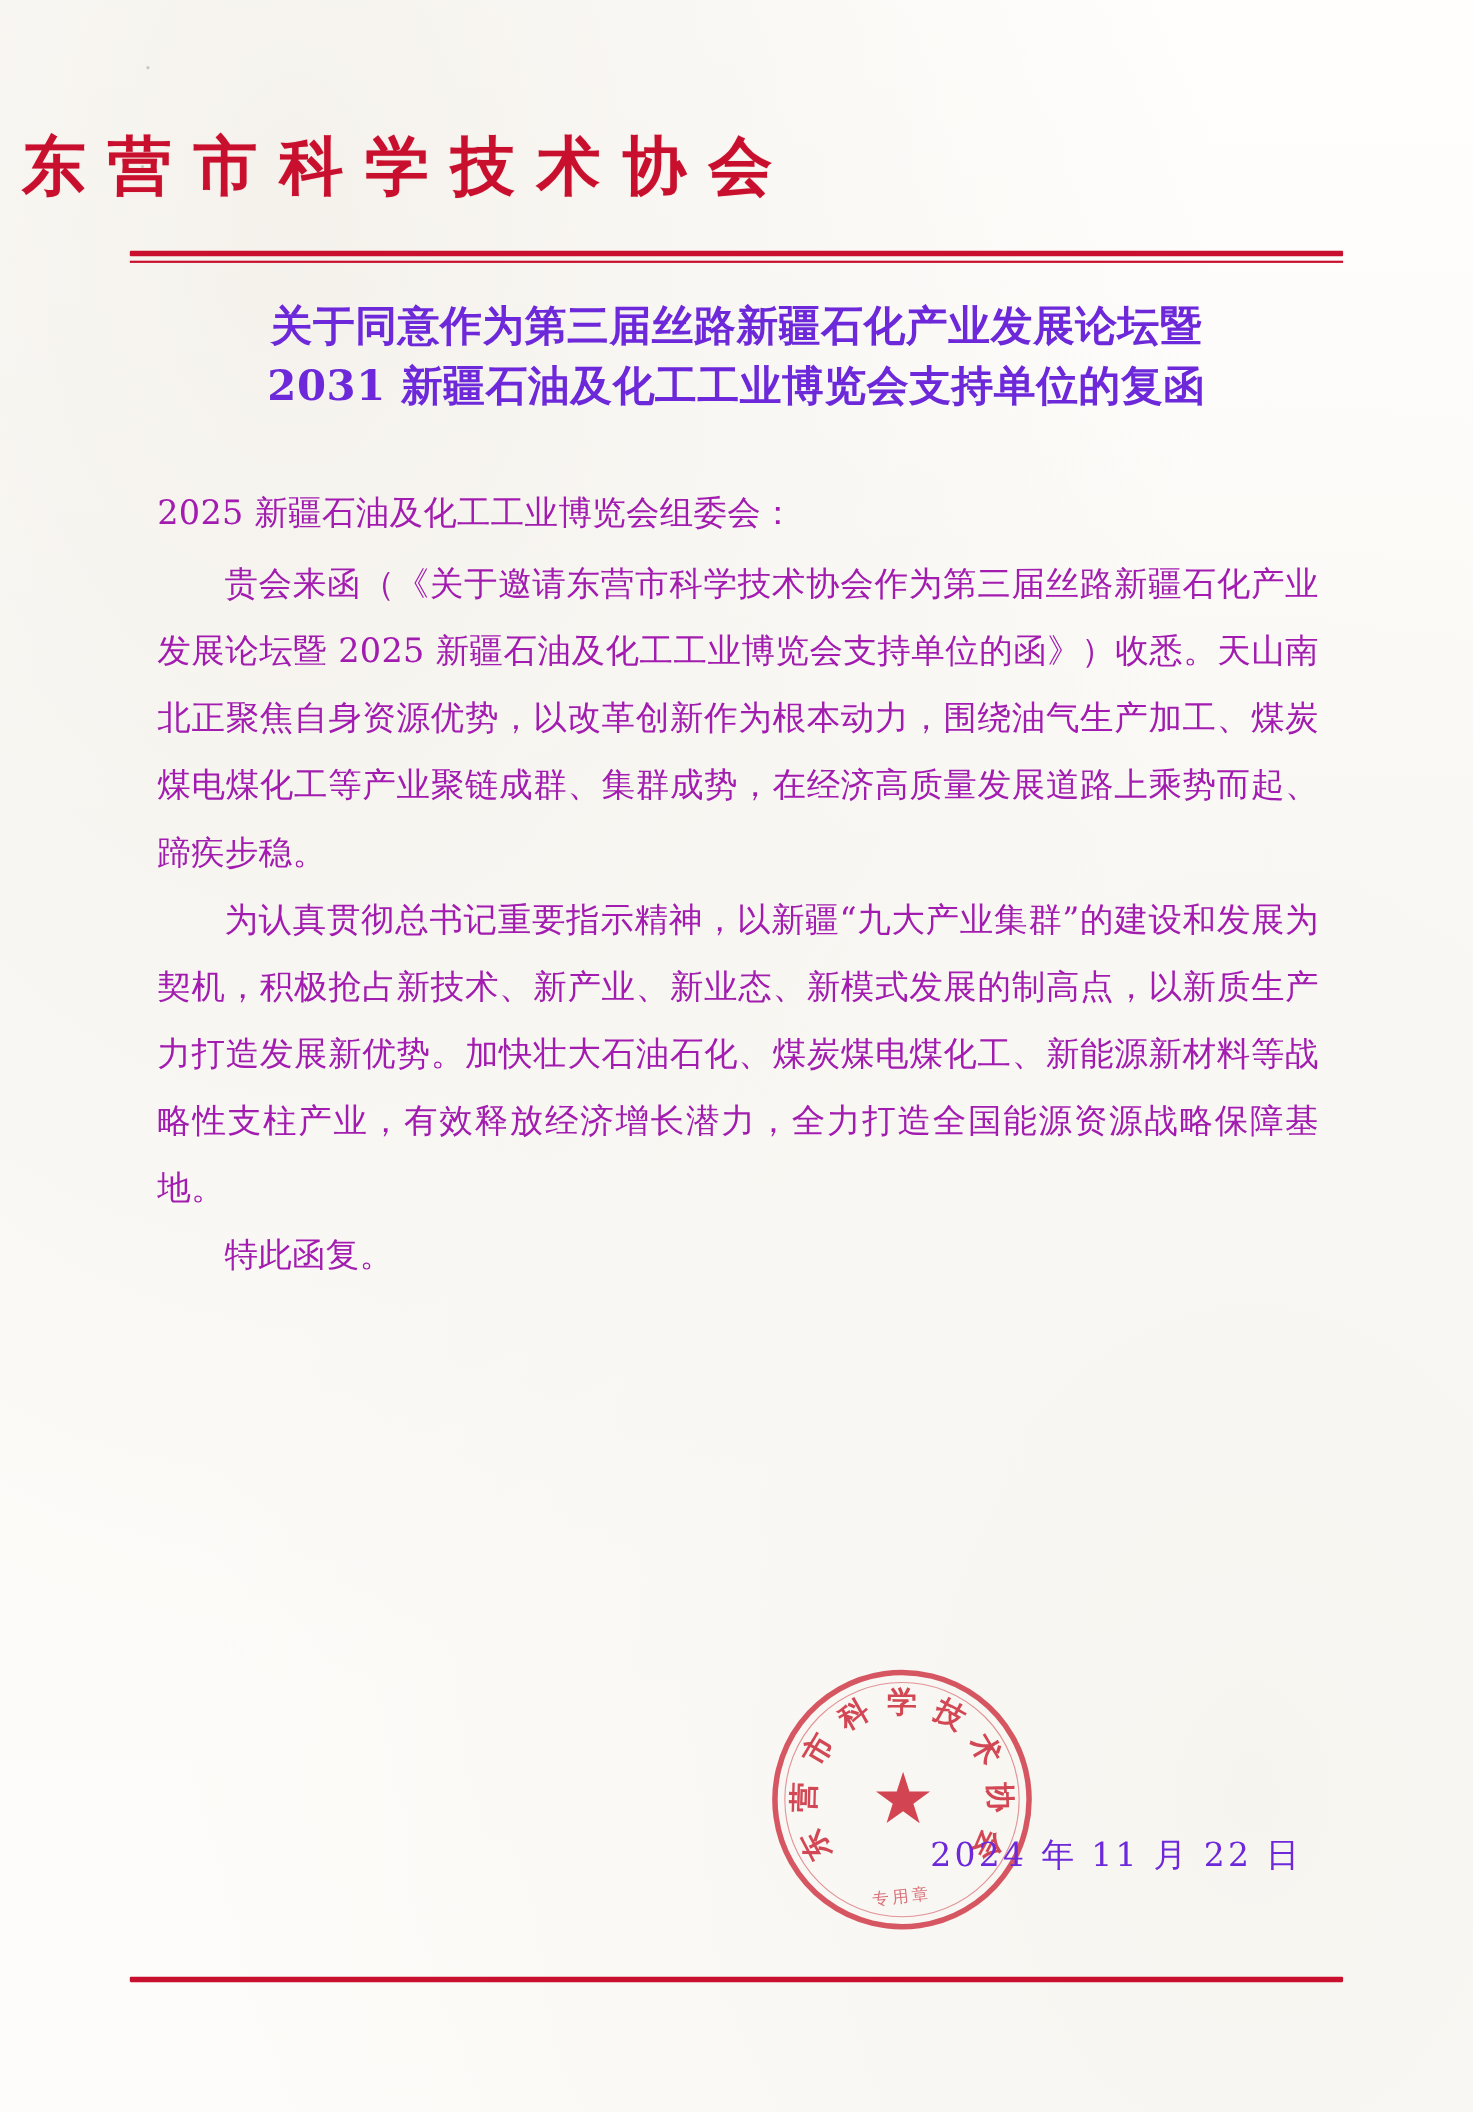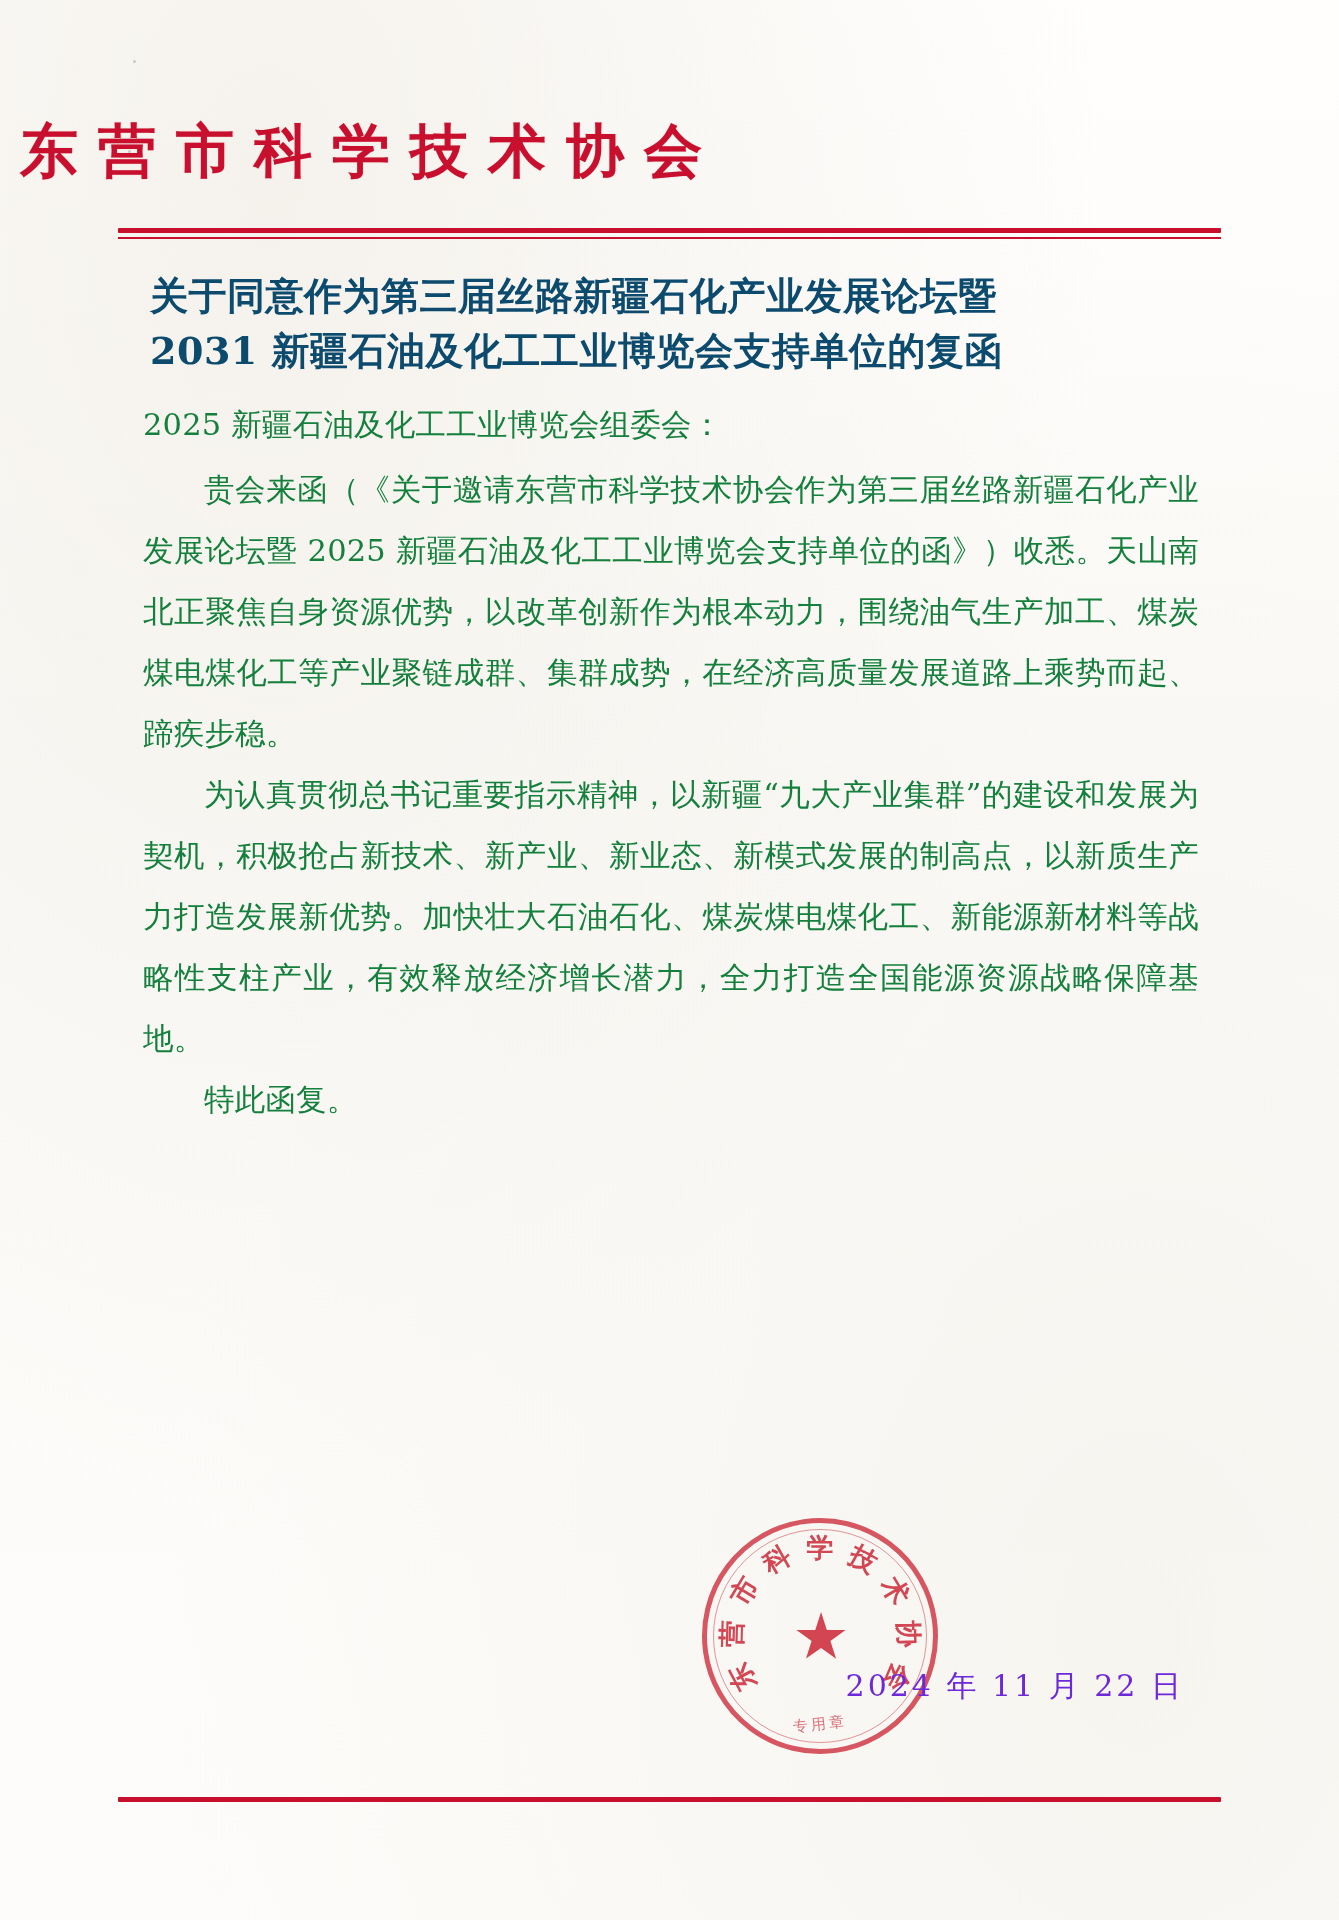--- a/index.html
+++ b/index.html
@@ -75,39 +75,40 @@
     bottom: 118px;
   }
   .rule-wrap-bottom .rule-thick { height: 5px; }
 
   
   .doc-title {
     position: absolute;
     left: 150px;
     right: 150px;
     top: 268px;
+    text-align: center;
     font-family: "DejaVu Serif", serif;
     font-weight: bold;
     font-size: 38px;
     line-height: 1.45;
-    color: #0c4a6e;
+    color: #6d28d9;
     letter-spacing: 0.5px;
   }
   .doc-title .line { display: block; }
 
   
   .body-text {
     position: absolute;
     left: 143px;
     right: 140px;
-    top: 394px;
+    top: 436px;
     font-family: "DejaVu Serif", serif;
     font-size: 30.5px;
     line-height: 61px;
-    color: #15803d;
+    color: #a21caf;
     letter-spacing: 0.2px;
     text-align: justify;
   }
   .addressee {
     margin: 0 0 4px 0;
   }
   .para {
     margin: 0;
     text-indent: 61px;
   }

